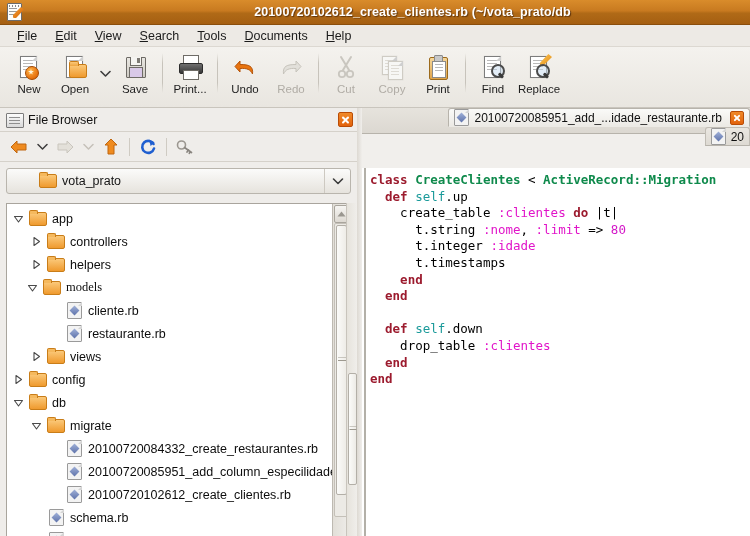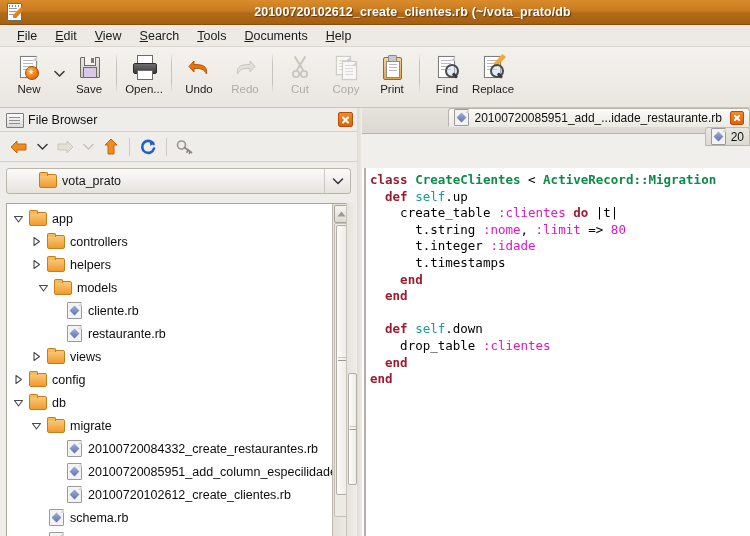--- a/index.html
+++ b/index.html
@@ -446,20 +446,29 @@
     <div class="tbtn">
       <div class="ticon">
         <div class="pg">
             <div class="tx"></div>
           </div>
         <div class="badge star" style="left:9px;top:12px;"></div>
       </div>
       <div class="lbl">New</div>
     </div>
 
+    <div class="tbtn">
+      <div class="ticon">
+        <div class="pg">
+            <div class="tx"></div>
+          </div>
+        <div class="folder-ic" style="left:7px;top:10px;width:16px;height:12px;"></div>
+      </div>
+      <div class="lbl">Open</div>
+    </div>
 
     <div class="tarrow">
       <svg width="11" height="7" viewBox="0 0 11 7">
           <path d="M1 1.5 L5.5 6 L10 1.5" fill="none" stroke="#3d3d3d" stroke-width="1.6" stroke-linecap="round" stroke-linejoin="round"></path>
         </svg>
     </div>
 
     <div class="tbtn">
       <div class="ticon save-ic">
         <div class="body"></div>
@@ -470,21 +479,21 @@
     </div>
 
     <div class="tsep"></div>
 
     <div class="tbtn">
       <div class="ticon print-ic">
         <div class="paper"></div>
           <div class="body"></div>
           <div class="out"></div>
       </div>
-      <div class="lbl">Open...</div>
+      <div class="lbl">Print...</div>
     </div>
 
     <div class="tsep"></div>
 
     <div class="tbtn">
       <div class="ticon arrow-ic">
         <svg width="26" height="26" viewBox="0 0 26 26">
           <path d="M8 7 L3 12.5 L8 18 L8 14.5 C15 14 18.5 15.5 20.5 20 C21.5 12 17 10.5 8 10.5 Z" fill="#e8740f" stroke="#b5540a" stroke-width="1" stroke-linejoin="round"></path>
         </svg>
       </div>
@@ -649,21 +658,21 @@
           </div>
           <div class="row" style="padding-left: 22px;">
             <span class="tw">
               <svg width="11" height="11" viewBox="0 0 11 11">
                 <path d="M3 1.5 L8.5 5.5 L3 9.5 Z" fill="none" stroke="#4a4a4a" stroke-width="1.1" stroke-linejoin="round"></path>
               </svg>
             </span>
             <span class="fi" style="margin-left: 4px;"></span>
             <span>helpers</span>
           </div>
-          <div class="row" style="padding-left: 29px;">
+          <div class="row" style="padding-left: 18px; font-family: Liberation Serif, serif;">
             <span class="tw">
               <svg width="11" height="11" viewBox="0 0 11 11">
                 <path d="M1.5 3.5 L9.5 3.5 L5.5 9 Z" fill="none" stroke="#4a4a4a" stroke-width="1.1" stroke-linejoin="round"></path>
               </svg>
             </span>
             <span class="fi" style="margin-left: 4px;"></span>
             <span>models</span>
           </div>
           <div class="row" style="padding-left: 40px;">
             <span class="tw">

